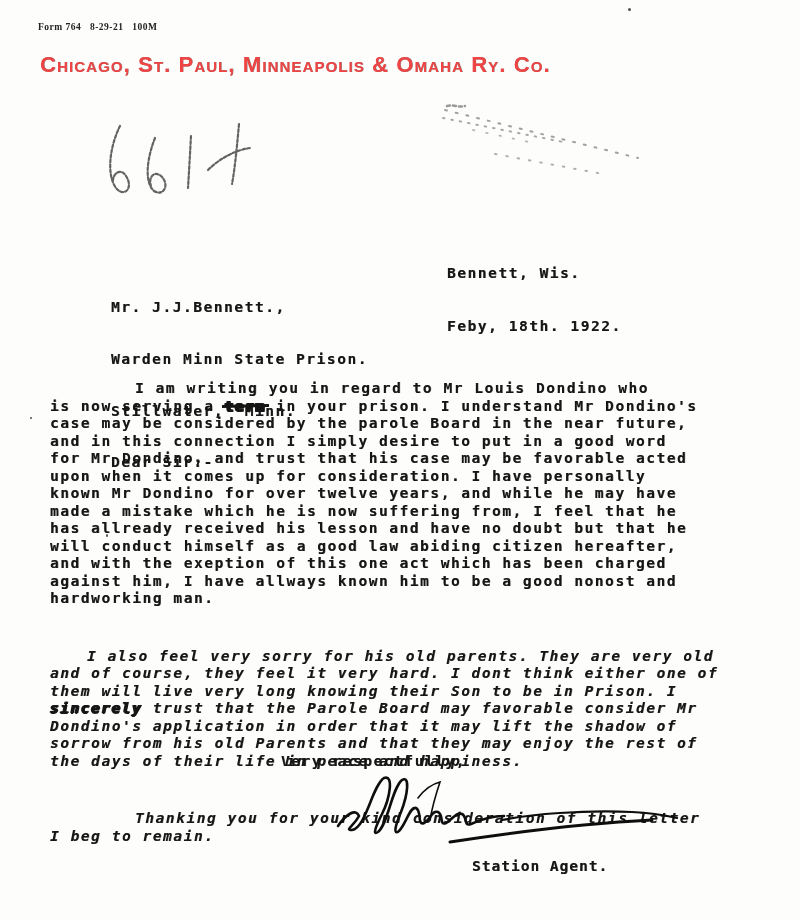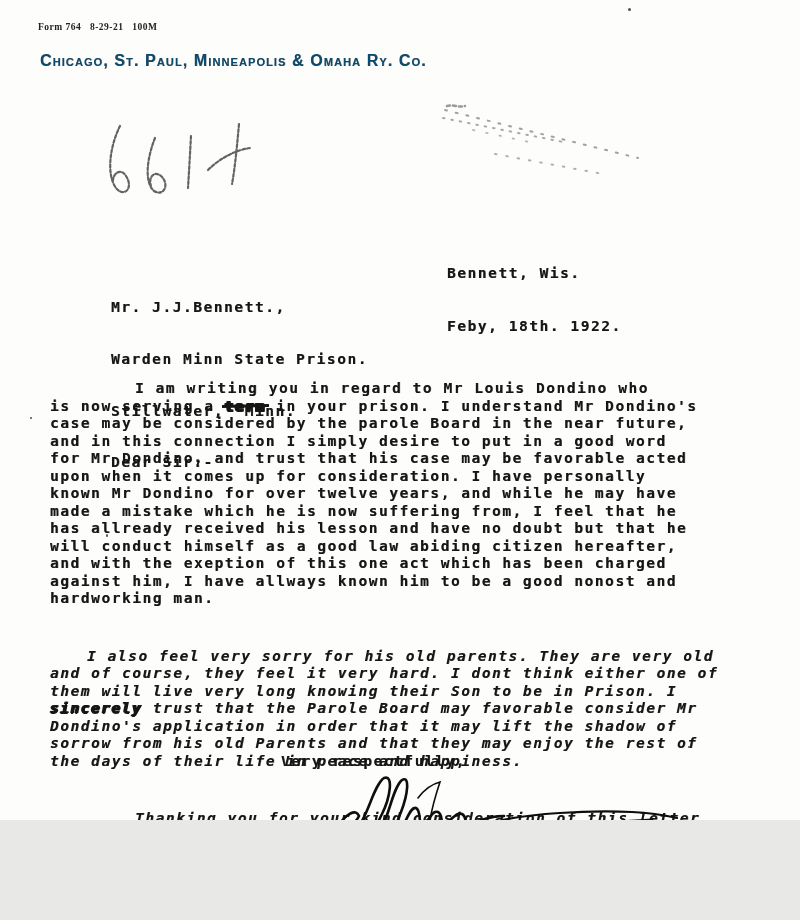--- a/index.html
+++ b/index.html
@@ -1,19 +1,19 @@
 <!DOCTYPE html>
 <html><head>
 <meta charset="utf-8">
 <style>
   html, body { margin: 0; padding: 0; background: #e8e8e6; }
   .page {
     position: relative;
     width: 800px;
-    height: 820px;
+    height: 920px;
     margin: 0 auto;
     background: #fdfdfb;
     overflow: hidden;
     color: #161616;
     font-family: "DejaVu Sans Mono", "Liberation Mono", monospace;
     font-weight: bold;
   }
   .typed {
     font-size: 14.5px;
     letter-spacing: 1.55px;
@@ -23,22 +23,22 @@
   .form-line {
     position: absolute; left: 38px; top: 22px;
     font-family: "Liberation Serif", serif;
     font-size: 9.5px; font-weight: bold; letter-spacing: 0.5px;
     white-space: pre; color: #222;
   }
   .company {
     position: absolute; left: 40px; top: 52px;
     font-family: "Liberation Sans", sans-serif;
     font-variant: small-caps;
-    font-size: 16px; font-weight: 700; letter-spacing: 1.1px;
-    color: #0c4a6e; text-shadow: 0.4px 0 rgba(20,20,20,0.5);
+    font-size: 22px; font-weight: 700; letter-spacing: 1.1px;
+    color: #ef4444; text-shadow: 0.4px 0 rgba(20,20,20,0.5);
     white-space: pre;
   }
   .pencil-note { position: absolute; left: 98px; top: 112px; }
   .smudge { position: absolute; left: 433px; top: 96px; }
   .dateline { position: absolute; left: 432px; top: 230px; line-height: 17.5px; }
   .address { position: absolute; left: 96px; top: 265px; line-height: 17.2px; }
   .body-block { position: absolute; left: 35px; top: 348px; width: 760px; }
   .para { margin: 0 0 0 0; line-height: 17.5px; }
   .para + .para { margin-top: 8px; font-style: italic; }
   .para.indent-100 > .line:first-child { padding-left: 100px; }

